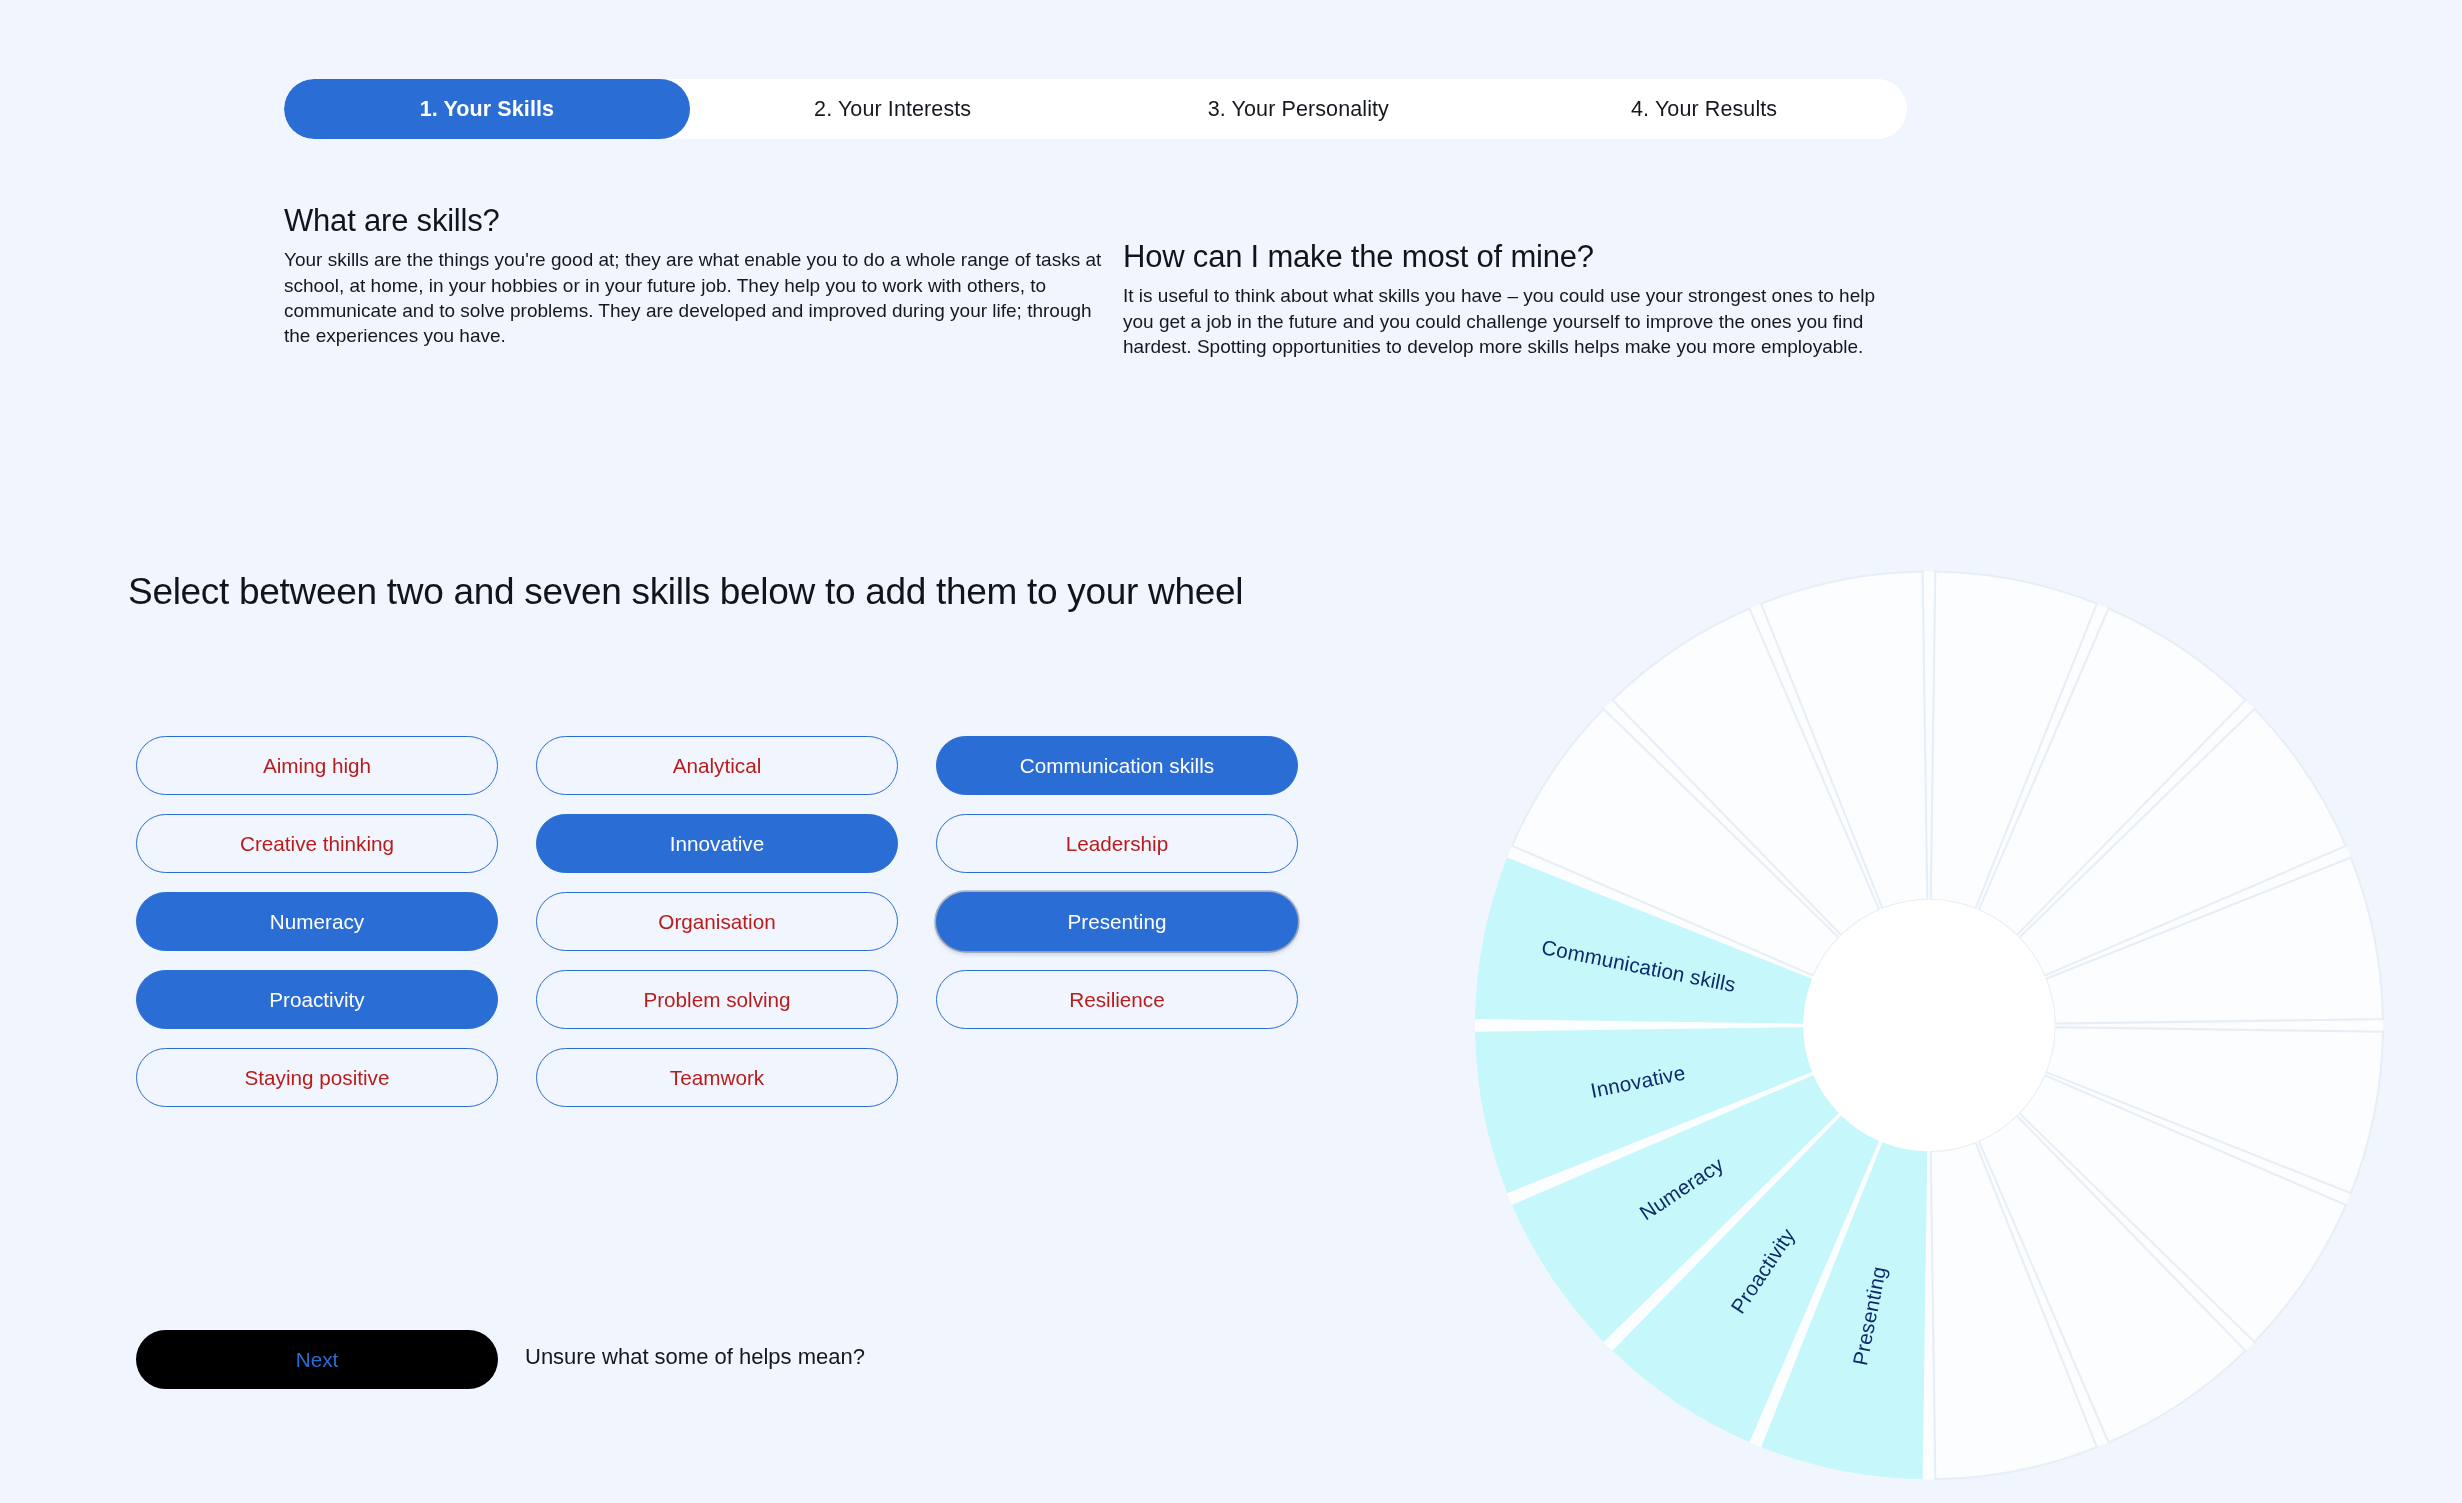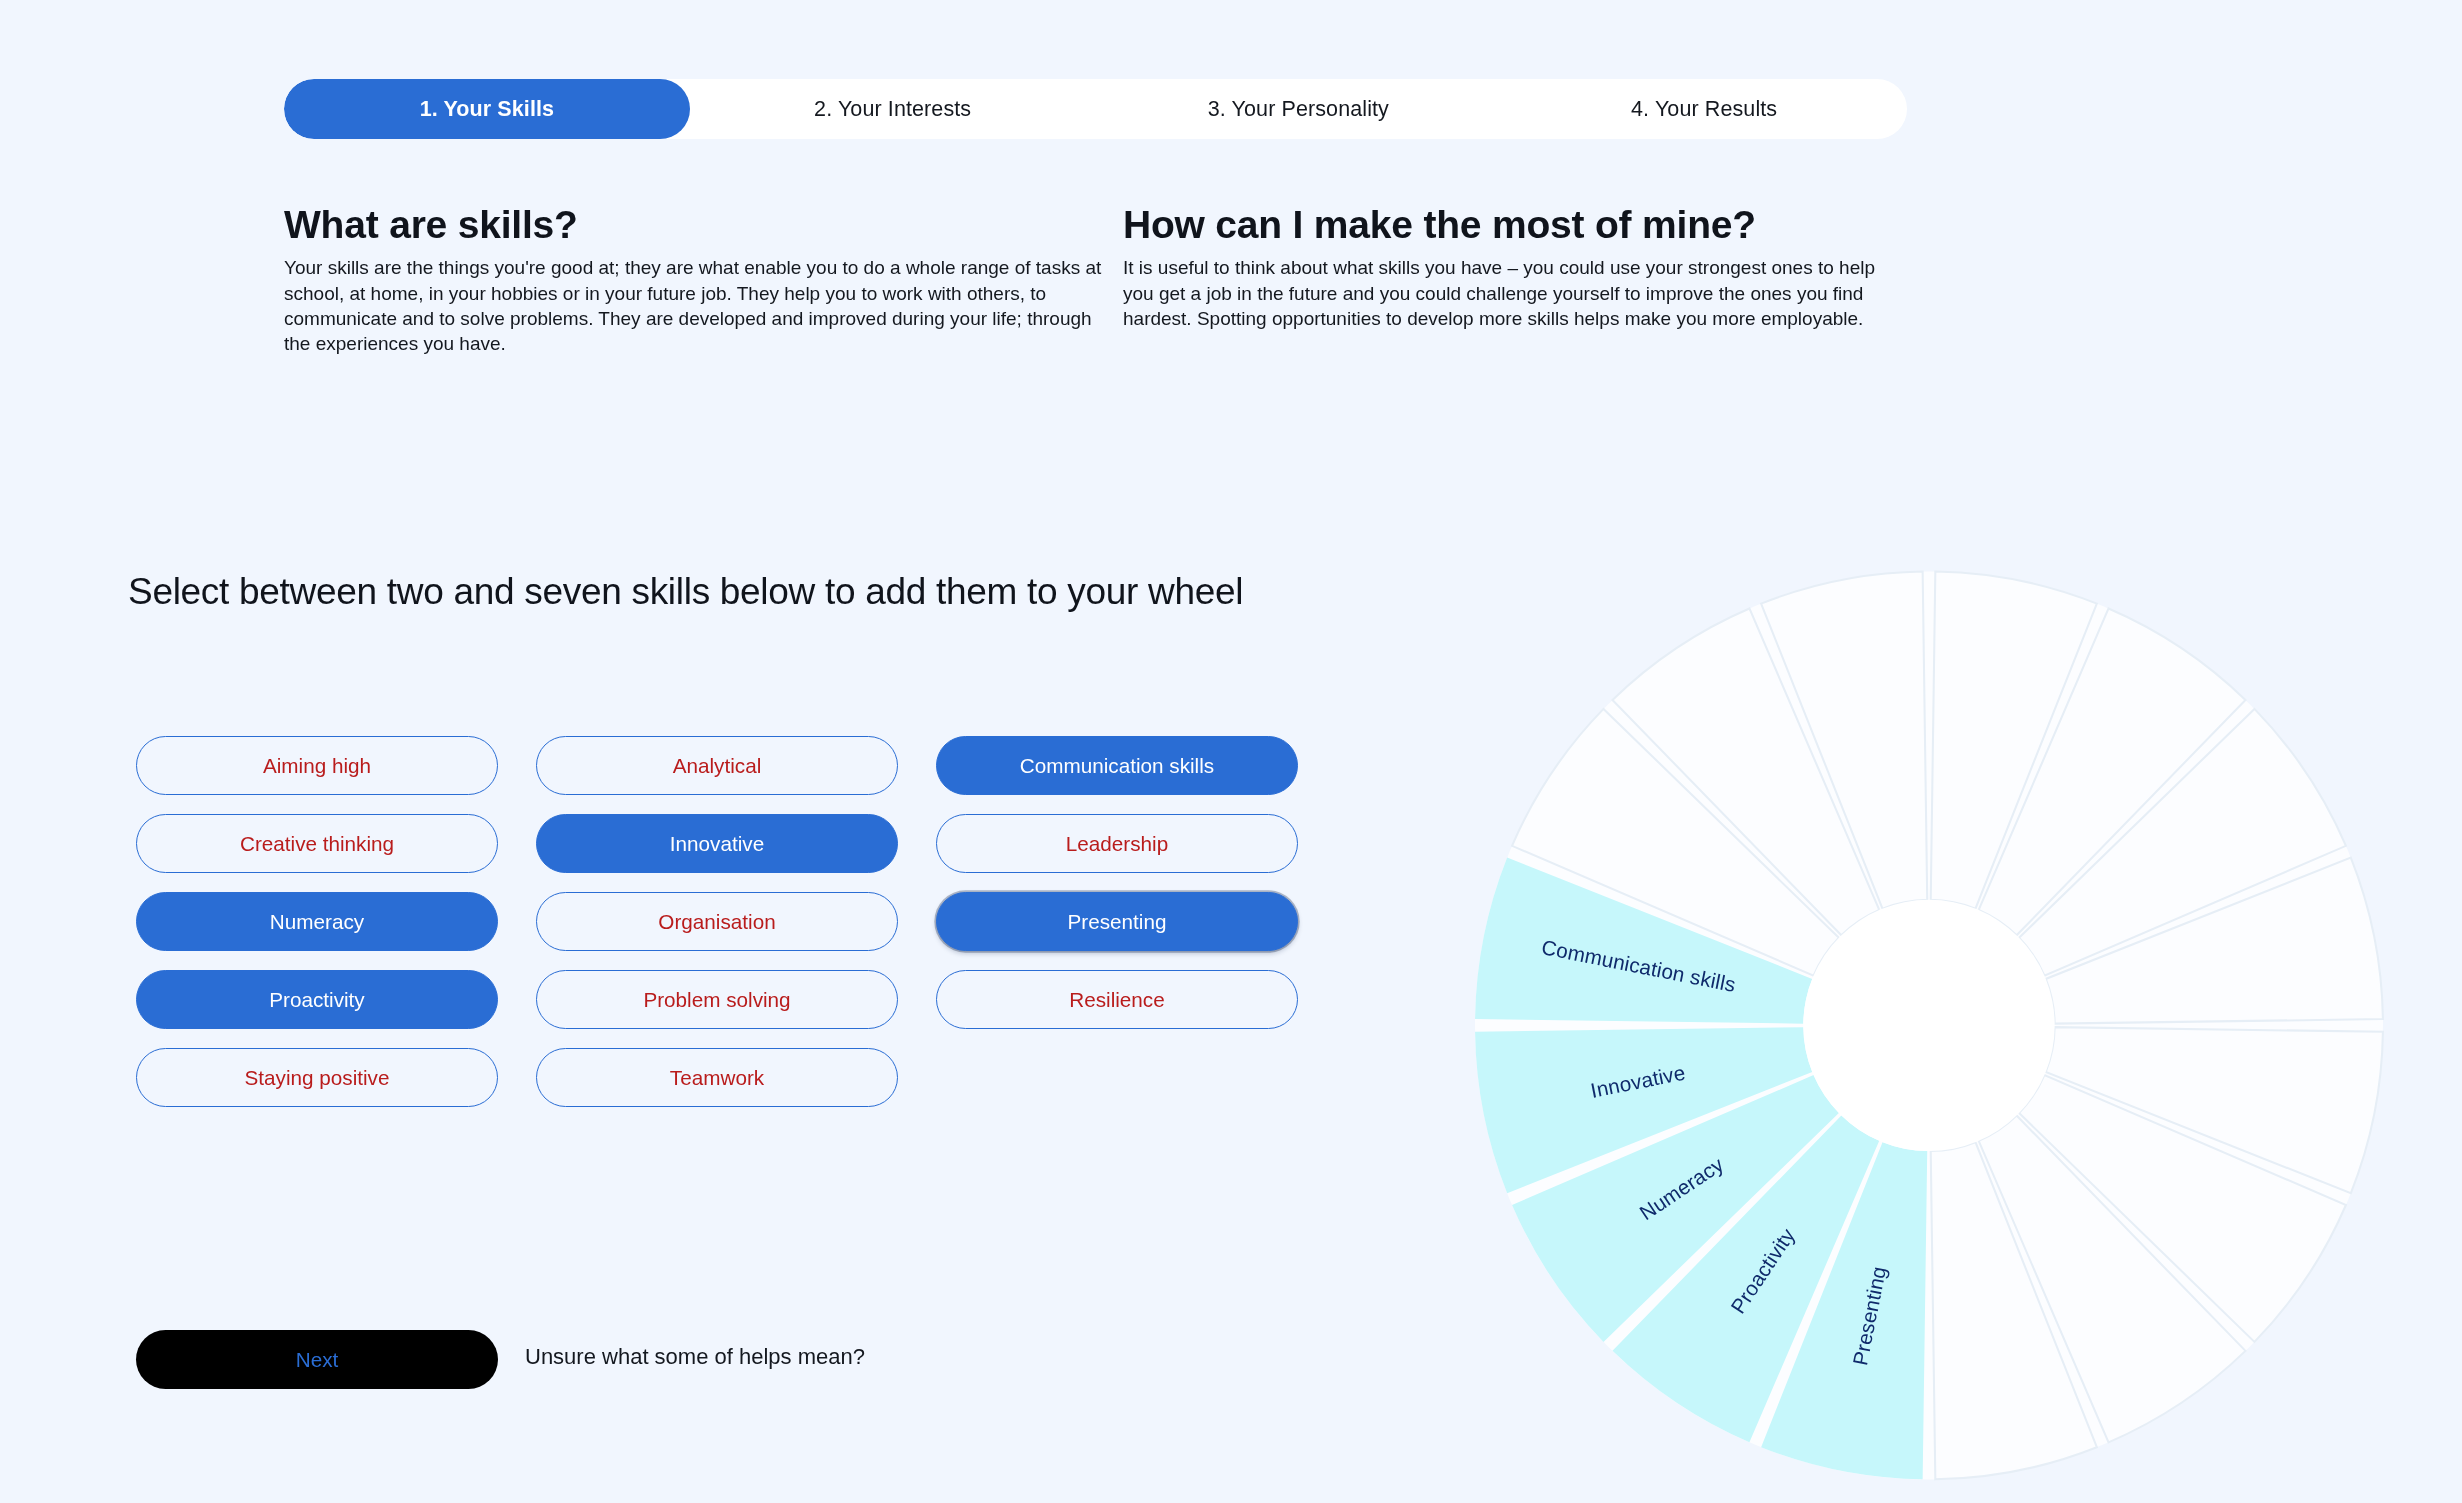--- a/index.html
+++ b/index.html
@@ -29,23 +29,23 @@
     color: #14181f;
     letter-spacing: 0.1px;
     cursor: pointer;
     border-radius: 30px;
   }
   .step.active { background: #2a6dd4; color: #ffffff; font-weight: bold; }
 
   
   .intro { position: absolute; left: 284px; top: 203px; width: 1629px; display: flex; gap: 20px; }
   .intro-col { width: 819px; }
-  .intro-col.right { width: 786px; }
+  .intro-col.right { width: 786px; margin-top: 36px; }
   .intro h2 {
-    font-size: 39px; font-weight: 700; color: #10141c;
+    font-size: 31px; font-weight: 400; color: #10141c;
     letter-spacing: -0.2px; margin-bottom: 8.3px;
   }
   .intro p {
     font-size: 19px; line-height: 1.33; color: #14181f;
   }
 
   
   .select-heading {
     position: absolute; left: 128px; top: 571px; width: 1240px;
     font-size: 37px; font-weight: 400; color: #10141c;

